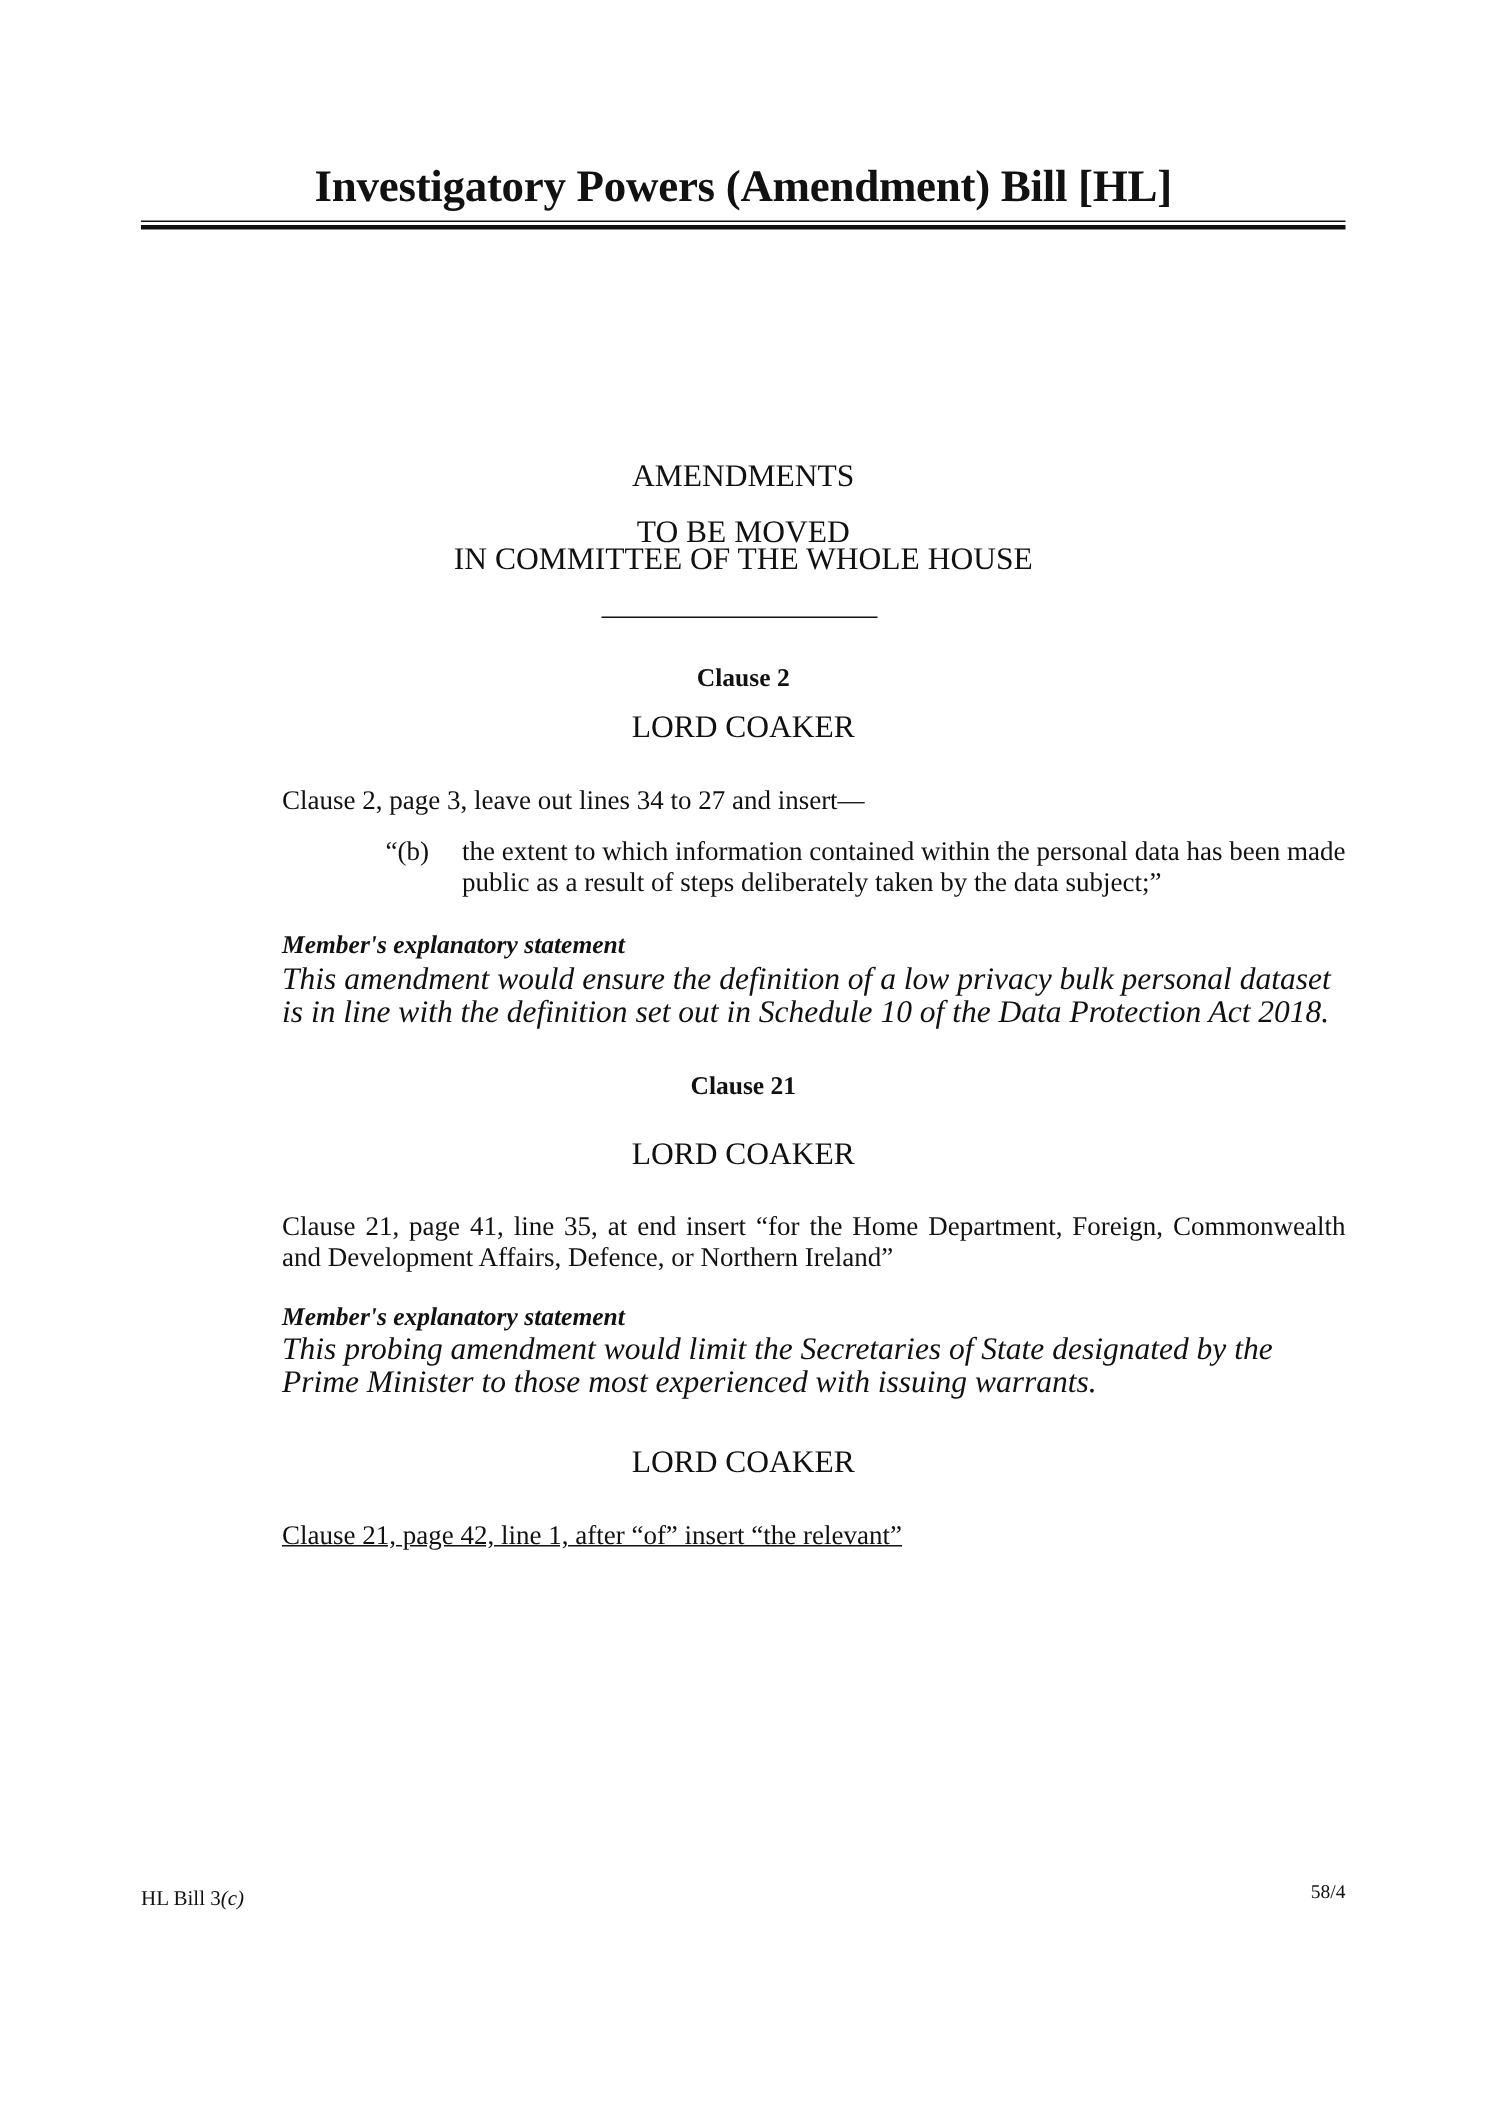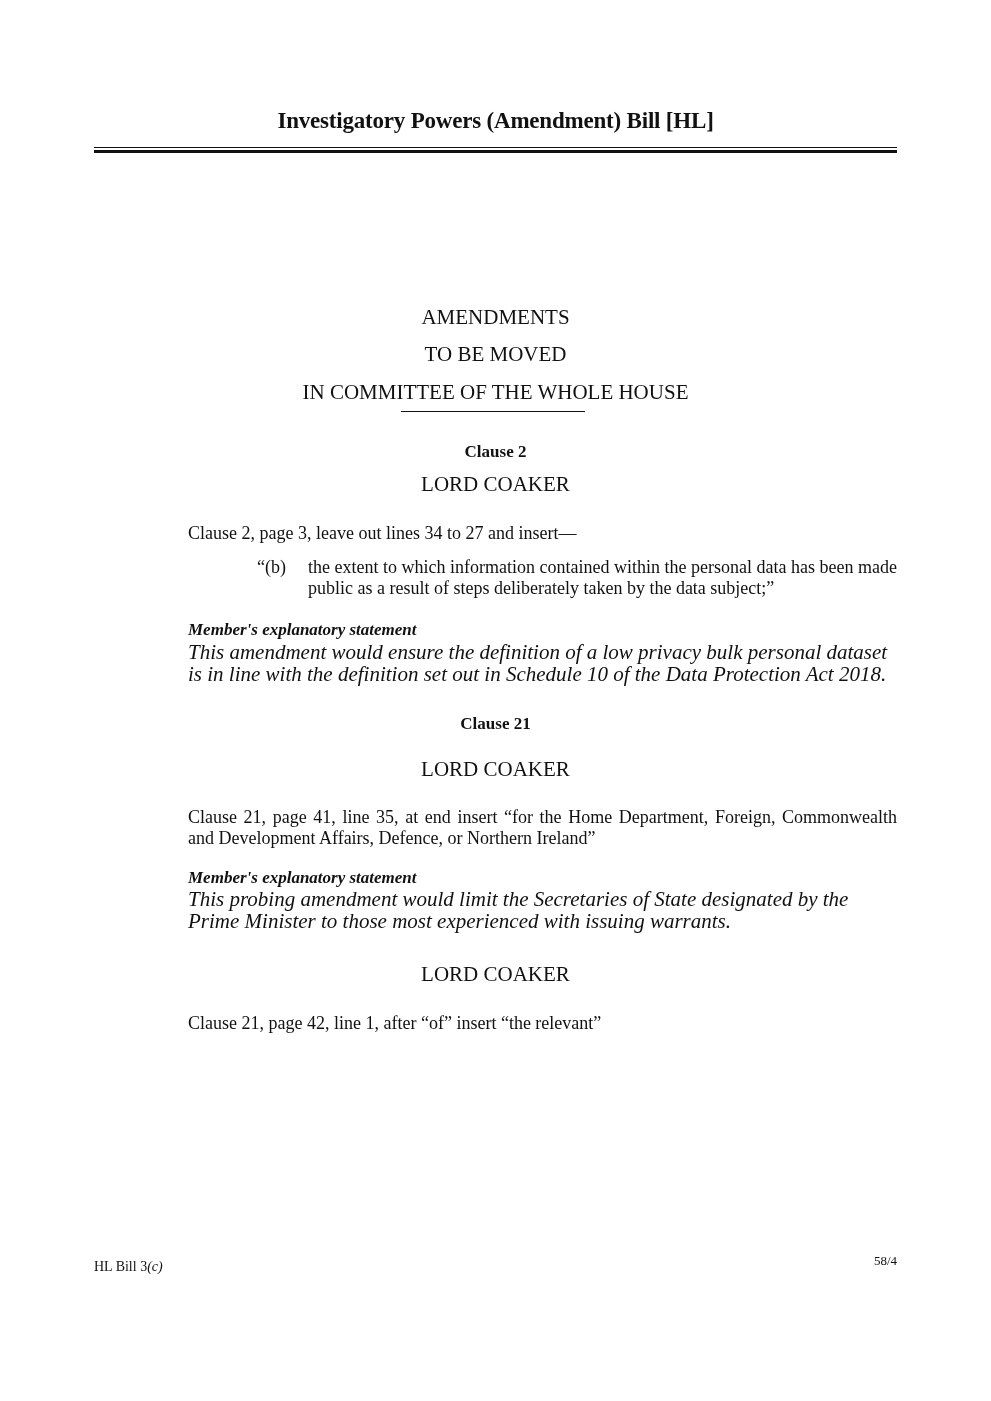--- a/index.html
+++ b/index.html
@@ -3,21 +3,21 @@
 <meta charset="utf-8">
 <style>
   html, body { margin: 0; padding: 0; background: #ffffff; }
   body {
     width: 991px; height: 1401px; position: relative; overflow: hidden;
     font-family: "Liberation Serif", "DejaVu Serif", serif;
     color: #111111;
   }
   .title {
     position: absolute; left: 94px; width: 803px; top: 108px;
-    text-align: center; font-size: 23px; font-weight: bold; letter-spacing: -0.2px;
+    text-align: center; font-size: 30px; font-weight: bold; letter-spacing: -0.2px;
   }
   .rule-thin { position: absolute; left: 94px; width: 803px; top: 147px; height: 0; border-top: 1.5px solid #111; }
   .rule-thick { position: absolute; left: 94px; width: 803px; top: 150px; height: 0; border-top: 3px solid #111; }
   .center-line {
     position: absolute; left: 94px; width: 803px; text-align: center; font-size: 21px;
   }
   .bold { font-weight: bold; }
   .short-rule { position: absolute; left: 401px; width: 184px; top: 411px; border-top: 1px solid #111; }
   .para {
     position: absolute; left: 188px; width: 709px; font-size: 18px; line-height: 21px; text-align: justify;
@@ -34,39 +34,39 @@
 </head>
 <body>
 
 <div>
   <div class="title">Investigatory Powers (Amendment) Bill [HL]</div>
   <div class="rule-thin"></div>
   <div class="rule-thick"></div>
 
   <div class="center-line" style="top:305px;">AMENDMENTS</div>
   <div class="center-line" style="top:342px;">TO BE MOVED</div>
-  <div class="center-line" style="top:380px;">IN COMMITTEE OF THE WHOLE HOUSE</div>
+  <div class="center-line" style="top:360px;">IN COMMITTEE OF THE WHOLE HOUSE</div>
   <div class="short-rule"></div>
 
   <div class="center-line bold" style="top:442px; font-size:17px;">Clause 2</div>
   <div class="center-line" style="top:472px;">LORD COAKER</div>
   <div class="para" style="top:523px;">Clause 2, page 3, leave out lines 34 to 27 and insert—</div>
   <div class="quote-row" style="top:557px;">
     <span class="quote-num">“(b)</span>
     <span class="quote-text">the extent to which information contained within the personal data has been made public as a result of steps deliberately taken by the data subject;”</span>
   </div>
   <div class="stmt-head" style="top:620px;">Member's explanatory statement</div>
   <div class="stmt-body" style="top:641px;">This amendment would ensure the definition of a low privacy bulk personal dataset is in line with the definition set out in Schedule 10 of the Data Protection Act 2018.</div>
 
   <div class="center-line bold" style="top:714px; font-size:17px;">Clause 21</div>
   <div class="center-line" style="top:757px;">LORD COAKER</div>
   <div class="para" style="top:807px;">Clause 21, page 41, line 35, at end insert “for the Home Department, Foreign, Commonwealth and Development Affairs, Defence, or Northern Ireland”</div>
   <div class="stmt-head" style="top:868px;">Member's explanatory statement</div>
   <div class="stmt-body" style="top:888px; width:700px; text-align:left;">This probing amendment would limit the Secretaries of State designated by the Prime Minister to those most experienced with issuing warrants.</div>
 
   <div class="center-line" style="top:962px;">LORD COAKER</div>
-  <div class="para" style="top:1013px;">Clause 21, page 42, line 1, after “of” insert “the relevant”</div>
+  <div class="para" style="top:1013px;text-decoration:underline;">Clause 21, page 42, line 1, after “of” insert “the relevant”</div>
 
   <div class="footer-left">
     <span>HL Bill 3</span><span class="i">(c)</span>
   </div>
   <div class="footer-right">58/4</div>
 </div>
 
 </body></html>

